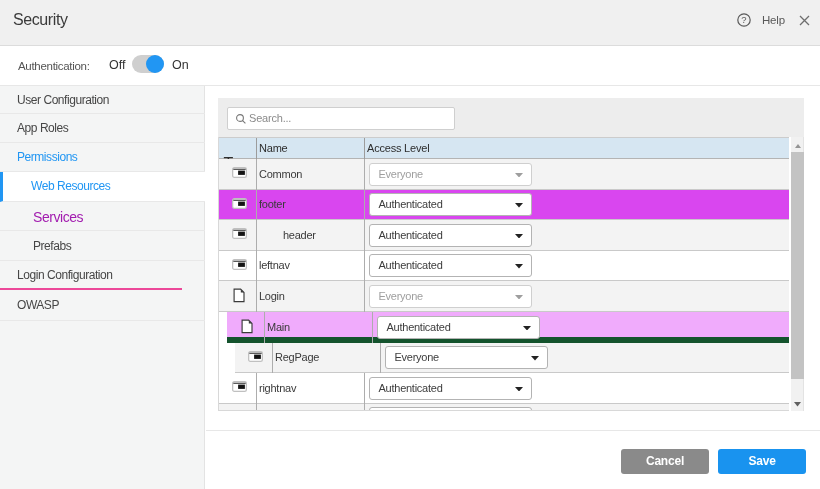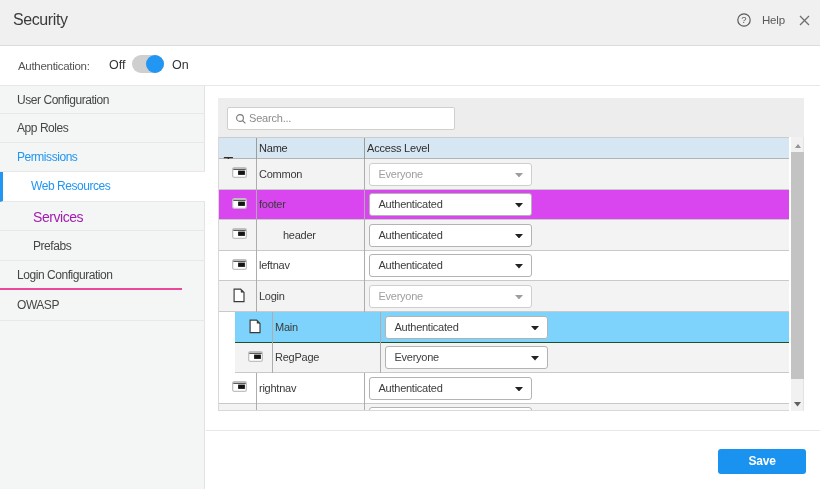--- a/index.html
+++ b/index.html
@@ -151,21 +151,21 @@
           <div style="position:absolute;left:40px;top:8.5px;font-size:11px;letter-spacing:-0.25px;color:#3a3a3a;">Login</div>
           <div style="position:absolute;left:150px;top:3.5px;width:163px;height:23px;background:#fff;border:1px solid #cfcfcf;border-radius:3px;">
             <div style="position:absolute;left:8.5px;top:4px;font-size:11px;letter-spacing:-0.25px;color:#9e9e9e;">Everyone</div>
             <svg style="position:absolute;right:8px;top:9px;" width="8" height="4.5" viewBox="0 0 8 4.5">
               <path d="M0 0 L8 0 L4 4.5 Z" fill="#9e9e9e"></path>
             </svg>
           </div>
           <div style="position:absolute;left:37px;top:0;width:1px;height:30.6px;background:#adadad;"></div>
           <div style="position:absolute;left:145px;top:0;width:1px;height:30.6px;background:#adadad;"></div>
         </div>
-        <div style="position:absolute;left:16px;top:153.0px;width:571px;height:30.6px;background:#7dd3fc;border-bottom:1px solid #14532d;">
+        <div style="position:absolute;left:8px;top:153.0px;width:571px;height:30.6px;background:#f0abfc;border-bottom:6px solid #14532d;">
           <svg width="12" height="15" viewBox="0 0 12 15" style="position:absolute;left:14px;top:7px;">
             <path d="M1.1 1.1 H7.6 L11 4.5 V13.6 H1.1 Z" fill="#fff" stroke="#3a3a3a" stroke-width="1.15" stroke-linejoin="miter"></path>
             <path d="M7.8 1.4 L7.8 4.4 L10.8 4.4 Z" fill="#3a3a3a"></path>
           </svg>
           <div style="position:absolute;left:40px;top:8.5px;font-size:11px;letter-spacing:-0.25px;color:#3a3a3a;">Main</div>
           <div style="position:absolute;left:150px;top:3.5px;width:163px;height:23px;background:#fff;border:1px solid #b3b3b3;border-radius:3px;">
             <div style="position:absolute;left:8.5px;top:4px;font-size:11px;letter-spacing:-0.25px;color:#3d3d3d;">Authenticated</div>
             <svg style="position:absolute;right:8px;top:9px;" width="8" height="4.5" viewBox="0 0 8 4.5">
               <path d="M0 0 L8 0 L4 4.5 Z" fill="#222"></path>
             </svg>
@@ -218,16 +218,17 @@
     <svg class="abs" style="left:3.5px;top:7px;" width="6" height="4" viewBox="0 0 6 4">
         <path d="M0 4 L3 0 L6 4 Z" fill="#949494"></path>
       </svg>
     <div class="abs" style="left:0;top:15px;width:13px;height:227px;background:#c3c3c3;"></div>
     <svg class="abs" style="left:3px;top:265px;" width="7" height="4.5" viewBox="0 0 7 4.5">
         <path d="M0 0 L3.5 4.5 L7 0 Z" fill="#606060"></path>
       </svg>
   </div>
 
   <div class="abs" style="left:206px;top:430px;width:614px;height:59px;background:#fff;border-top:1px solid #e7e7e7;">
+    <div class="abs" style="left:415px;top:18px;width:88px;height:25px;background:#8a8a8a;border-radius:3px;color:#fff;font-size:12px;font-weight:bold;letter-spacing:-0.2px;text-align:center;line-height:25px;">Cancel</div>
     <div class="abs" style="left:512px;top:18px;width:88px;height:25px;background:#1993ef;border-radius:3px;color:#fff;font-size:12px;font-weight:bold;letter-spacing:-0.2px;text-align:center;line-height:25px;">Save</div>
   </div>
 
 </div>
 
 </body></html>

